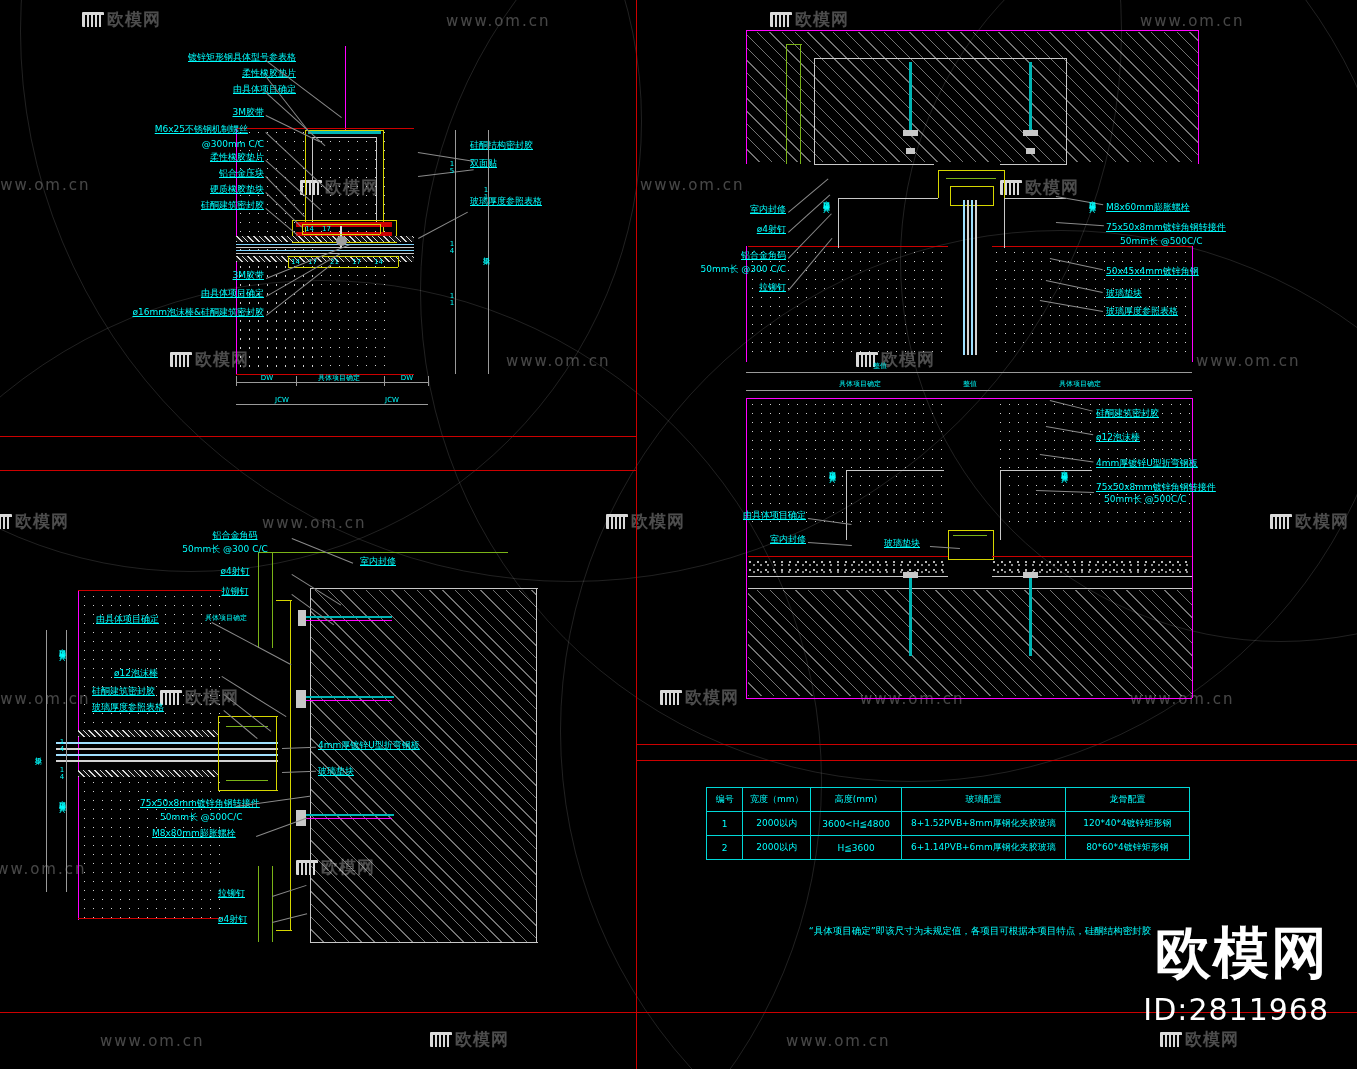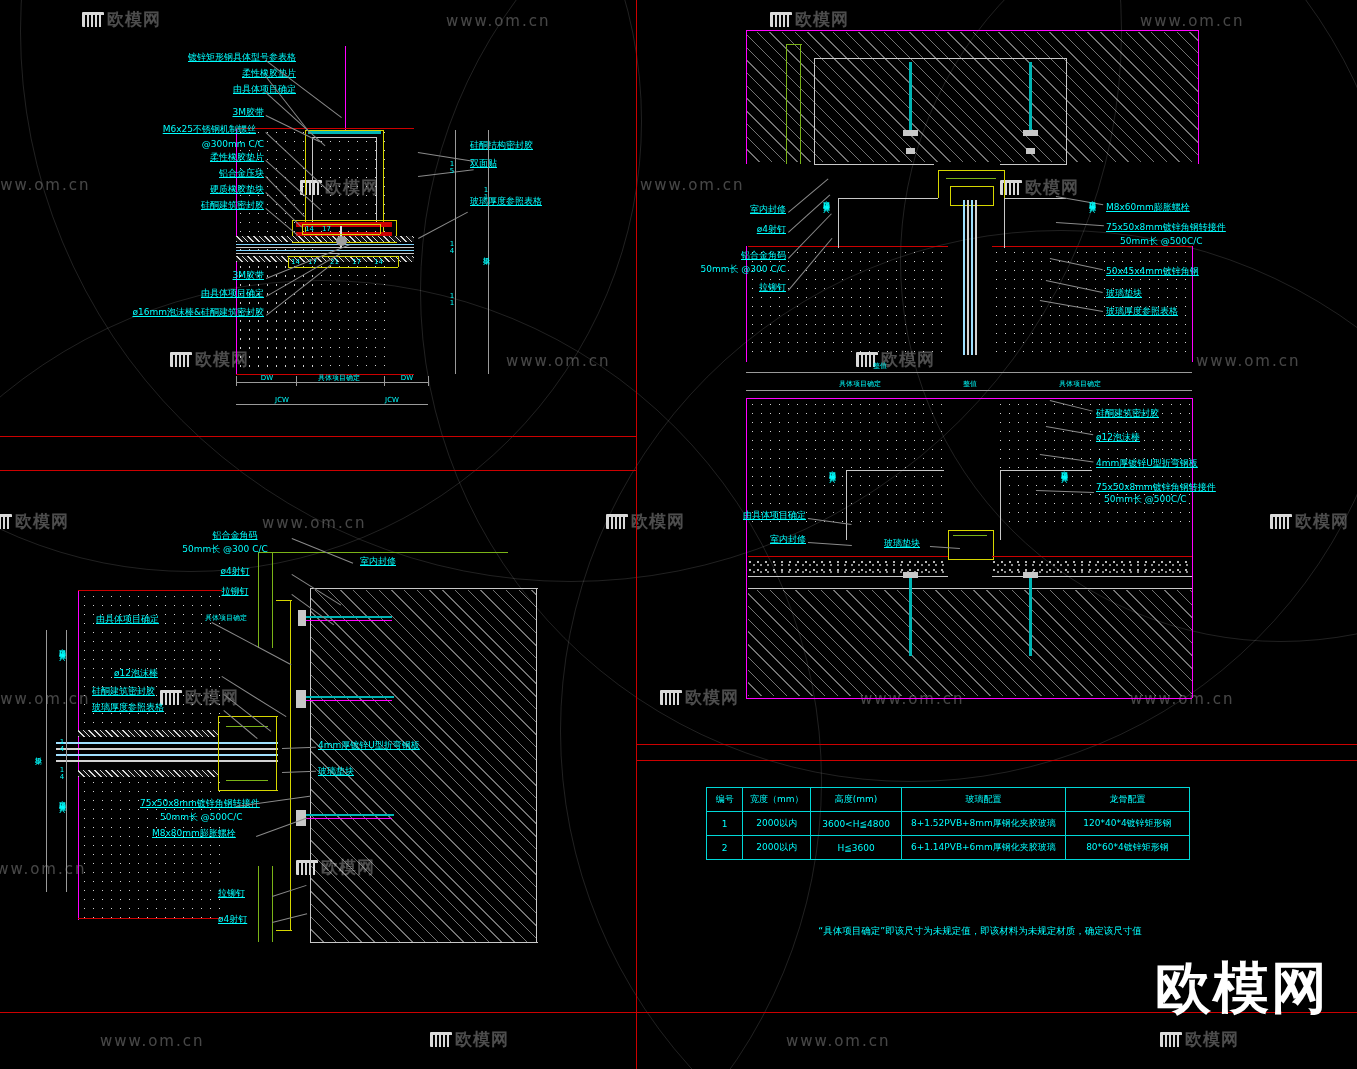--- a/index.html
+++ b/index.html
@@ -185,21 +185,21 @@
     <div class="lbl tiny" style="left:291px;top:258px;">14</div>
     <div class="lbl tiny" style="left:308px;top:258px;">17</div>
     <div class="lbl tiny" style="left:330px;top:258px;">21</div>
     <div class="lbl tiny" style="left:352px;top:258px;">17</div>
     <div class="lbl tiny" style="left:374px;top:258px;">14</div>
 
     <div class="lbl u r" style="left:80px;top:52px;width:216px;">镀锌矩形钢具体型号参表格</div>
     <div class="lbl u r" style="left:80px;top:68px;width:216px;">柔性橡胶垫片</div>
     <div class="lbl u r" style="left:80px;top:84px;width:216px;">由具体项目确定</div>
     <div class="lbl u r" style="left:80px;top:107px;width:184px;">3M胶带</div>
-    <div class="lbl u r" style="left:72px;top:124px;width:184px;">M6x25不锈钢机制螺丝</div>
+    <div class="lbl u r" style="left:64px;top:124px;width:184px;">M6x25不锈钢机制螺丝</div>
     <div class="lbl r" style="left:80px;top:139px;width:184px;">@300mm C/C</div>
     <div class="lbl u r" style="left:80px;top:152px;width:184px;">柔性橡胶垫片</div>
     <div class="lbl u r" style="left:80px;top:168px;width:184px;">铝合金压块</div>
     <div class="lbl u r" style="left:80px;top:184px;width:184px;">硬质橡胶垫块</div>
     <div class="lbl u r" style="left:80px;top:200px;width:184px;">硅酮建筑密封胶</div>
     <div class="lbl u r" style="left:80px;top:270px;width:184px;">3M胶带</div>
     <div class="lbl u r" style="left:80px;top:288px;width:184px;">由具体项目确定</div>
     <div class="lbl u r" style="left:50px;top:307px;width:214px;">ø16mm泡沫棒&amp;硅酮建筑密封胶</div>
 
     <div class="leader" style="left:266px;top:60px;width:95px;transform:rotate(37deg);"></div>
@@ -488,20 +488,21 @@
         <td>2</td>
         <td>2000以内</td>
         <td>H≦3600</td>
         <td>6+1.14PVB+6mm厚钢化夹胶玻璃</td>
         <td>80*60*4镀锌矩形钢</td>
       </tr>
     </tbody>
   </table>
 
   <div id="notes">
-    <div>“具体项目确定”即该尺寸为未规定值，即该材料为未规定材质，确定该尺寸值</div>
+    <div>“具体项目确定”即该尺寸为未规定值，各项目可根据本项目特点，硅酮结构密封胶</div>
   </div>
 
   <div id="bigwm">
     <div class="t1">欧模网</div>
+    <div class="t2">ID:2811968</div>
   </div>
 
 </div>
 
 </body></html>

